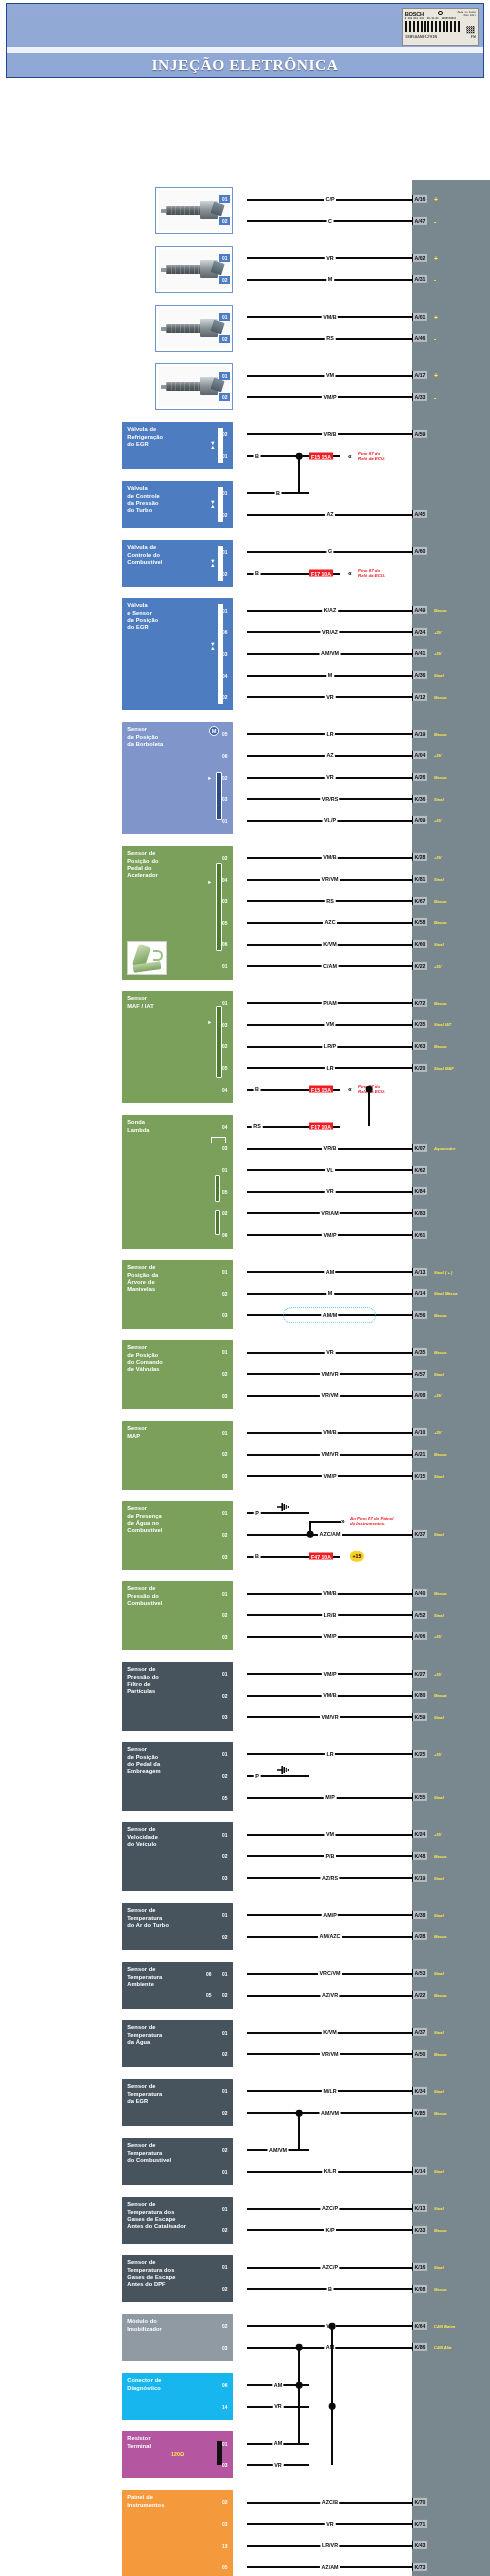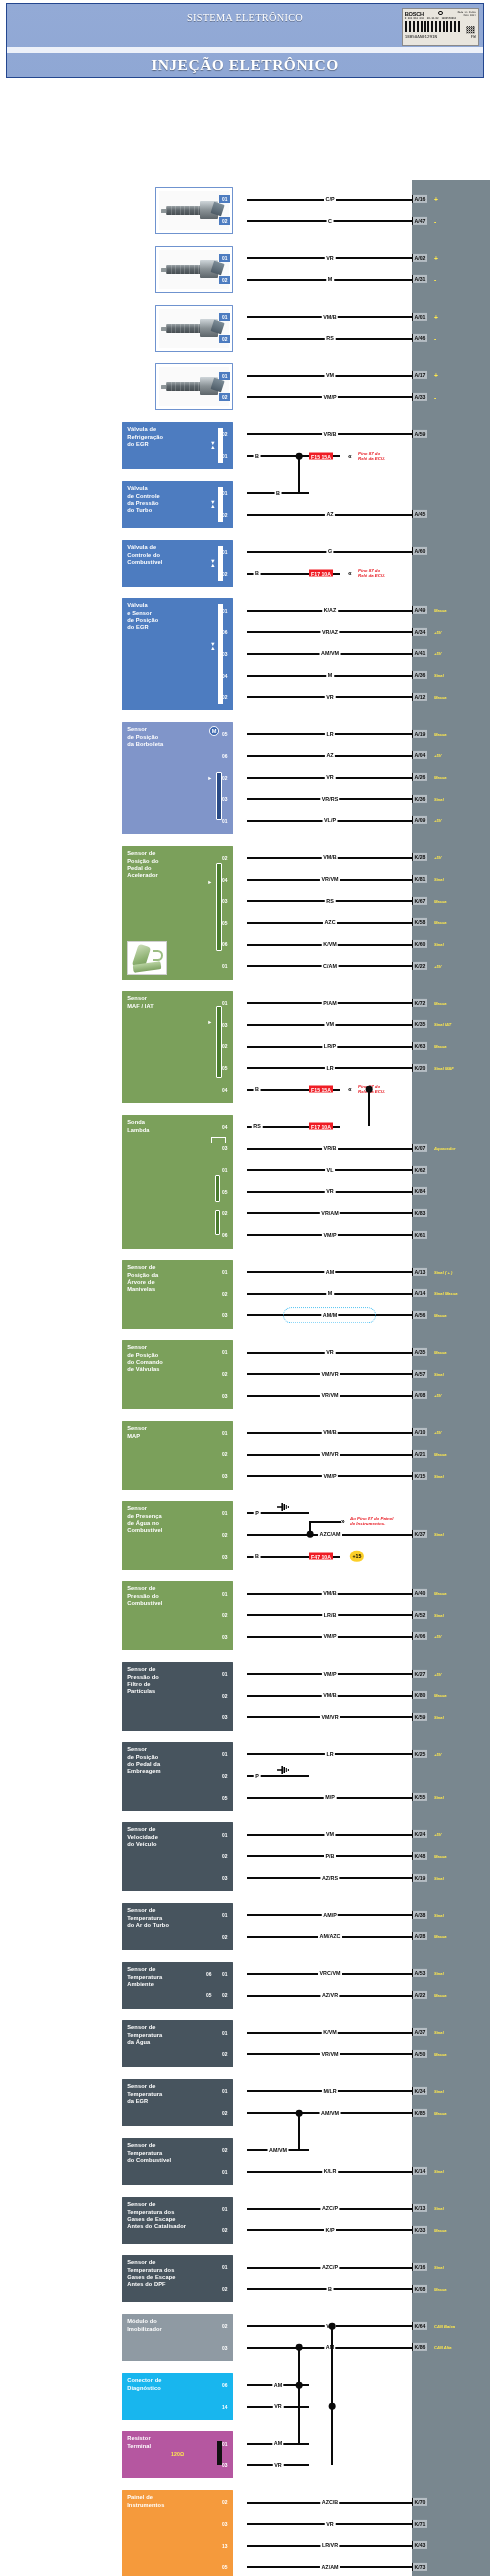--- a/index.html
+++ b/index.html
@@ -223,21 +223,20 @@
   }
   .ohm-txt { position:absolute; color:#ffe94d; font-size:5.2px; font-weight:bold; }
   .res-blk { position:absolute; background:#111; }
 </style>
 </head>
 <body style="height: 3475px;">
 
 <div id="header-area">
   <div class="hdr-box">
     <div class="hdr-top">
-      <div class="hdr-title">SISTEMA ELETRÔNICO</div>
 
       <div class="bosch-label">
         <div class="bosch-row1">
           <span class="bosch-brand">BOSCH</span>
           <span class="bosch-circle"></span>
           <span class="bosch-made">
             <span>Made in India</span><br>
             <span>7813 0024</span>
           </span>
         </div>
@@ -248,21 +247,21 @@
         </div>
         <div class="bosch-bars"></div>
         <div class="bosch-qr"></div>
         <div class="bosch-bot">
           <span>1805AAA01291N</span>
           <span>FW</span>
         </div>
       </div>
     </div>
     <div class="hdr-white-strip"></div>
-    <div class="hdr-sub">INJEÇÃO ELETRÔNICO</div>
+    <div class="hdr-sub">INJEÇÃO ELETRÔNICA</div>
   </div>
 </div>
 
 <div id="diagram" style="height: 3357px;">
     <div class="ecu-column" style="left: 412px; width: 78px; top: 102px; height: 3106px;"></div>
     <div class="comp photo" style="left: 155px; top: 109px; width: 78px; height: 47px;">
       <div class="inj-photo">
         <div class="inj-tip"></div>
         <div class="inj-barrel"></div>
         <div class="inj-head"></div>

